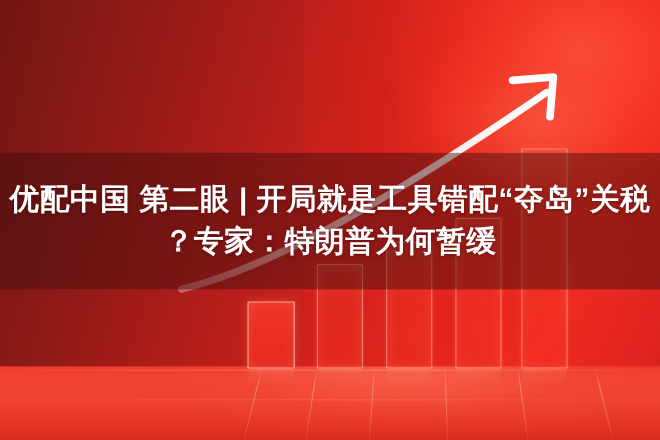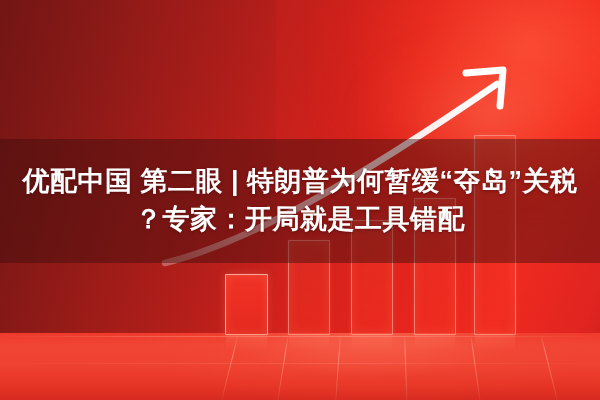--- a/index.html
+++ b/index.html
@@ -241,17 +241,17 @@
         </linearGradient>
       </defs>
       <path d="M165,263 C 250,242 360,178 497,84" fill="none" stroke="url(#arrowGrad)" stroke-width="6.5" stroke-linecap="round"></path>
       <path d="M466,73 L503,70 L500,106" fill="none" stroke="#ffffff" stroke-width="7" stroke-linecap="round" stroke-linejoin="round"></path>
     </svg>
   </div>
 
   <div class="title-band"></div>
 
   <div class="headline">
-    <div class="line">优配中国 第二眼 | 特朗普为何暂缓“夺岛”关税</div>
-    <div class="line">？专家：开局就是工具错配</div>
+    <div class="line">优配中国 第二眼 | 开局就是工具错配“夺岛”关税</div>
+    <div class="line">？专家：特朗普为何暂缓</div>
   </div>
 
 </div>
 
 </body></html>

